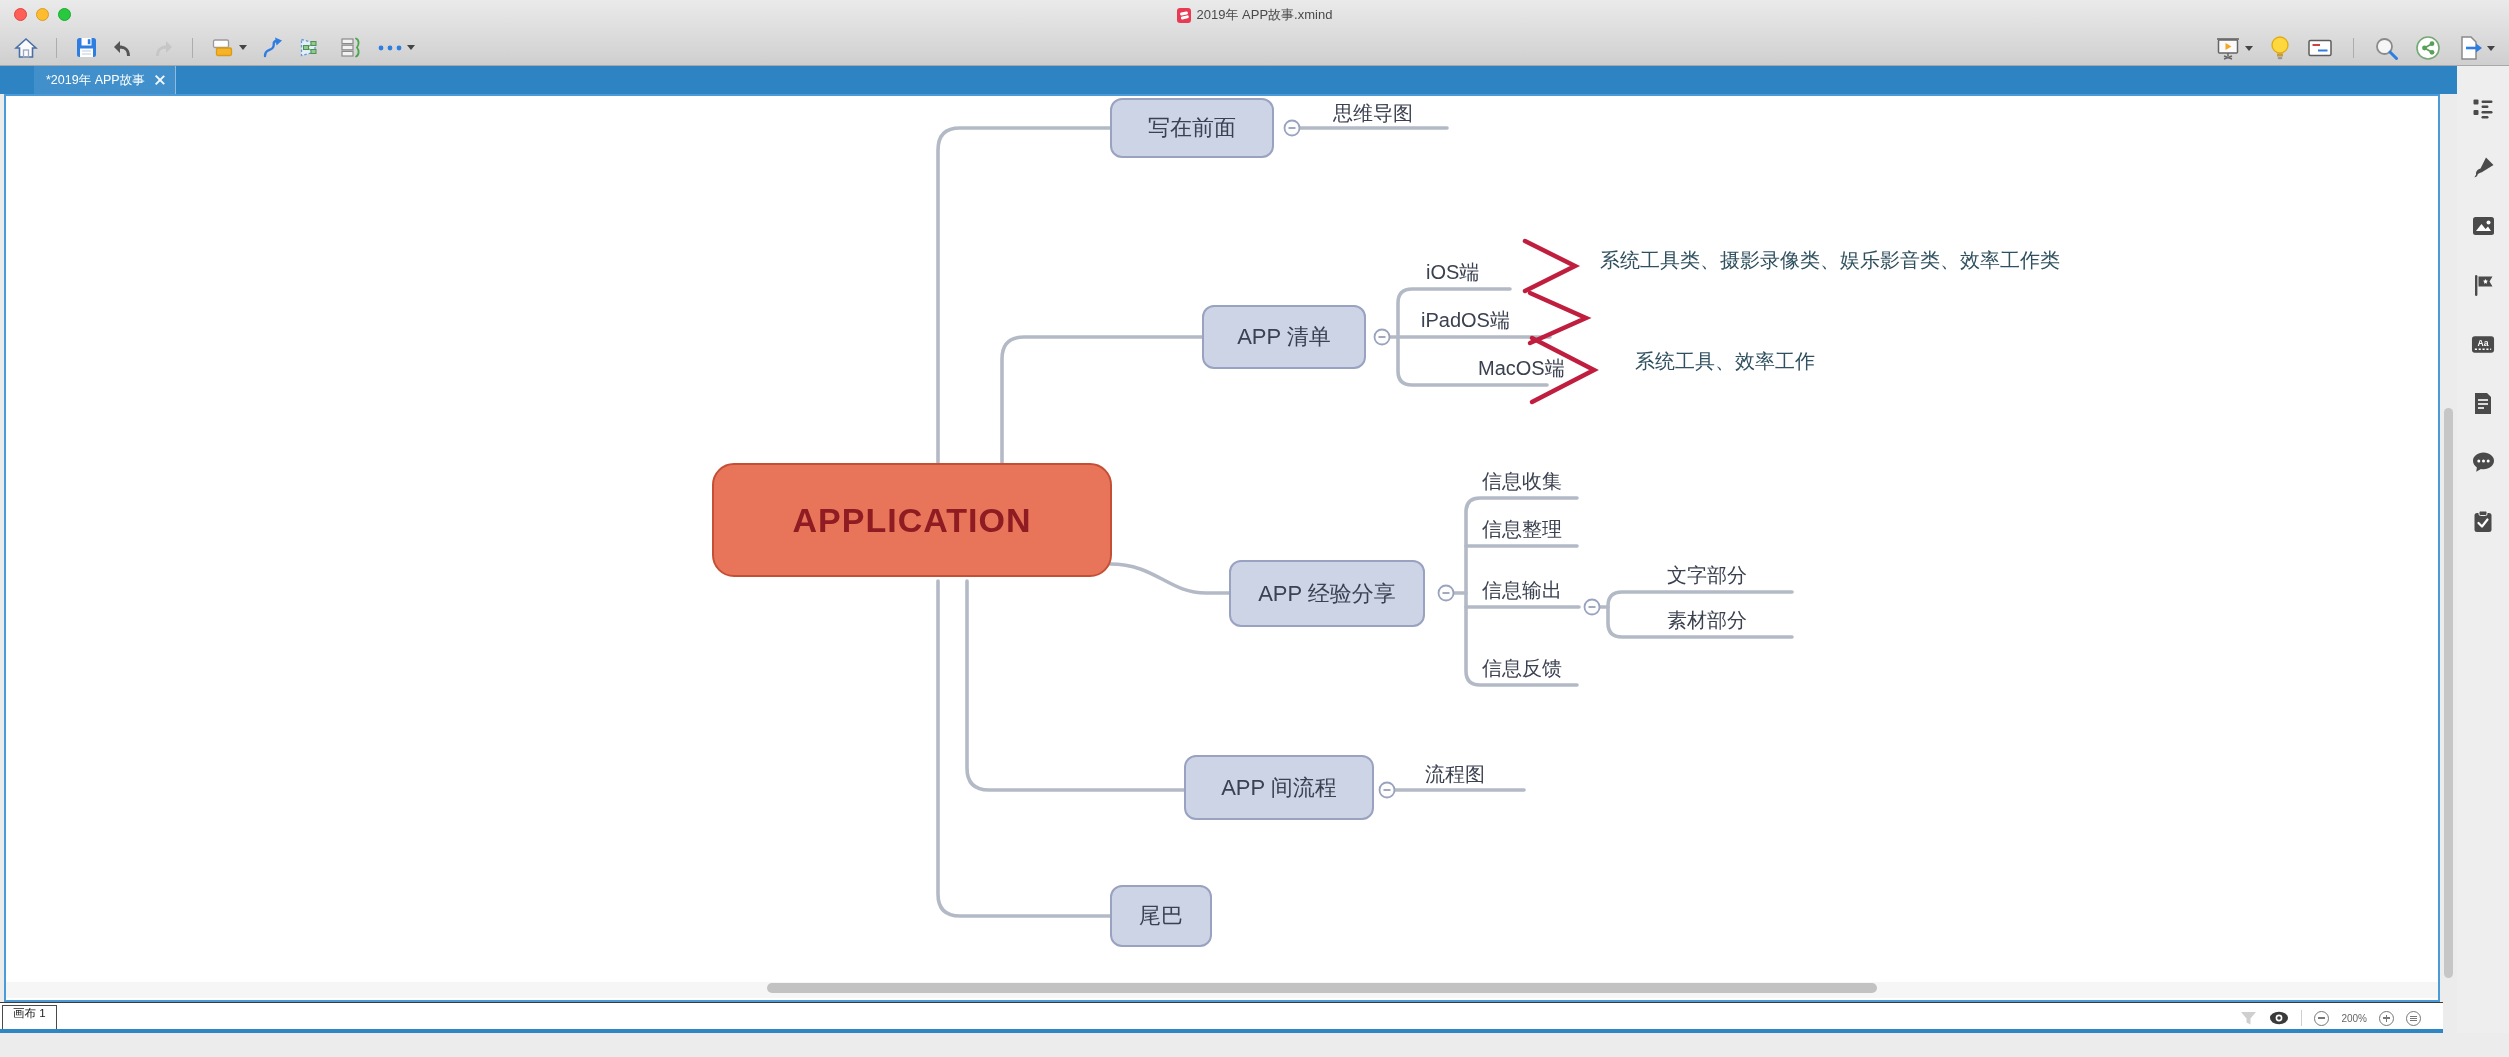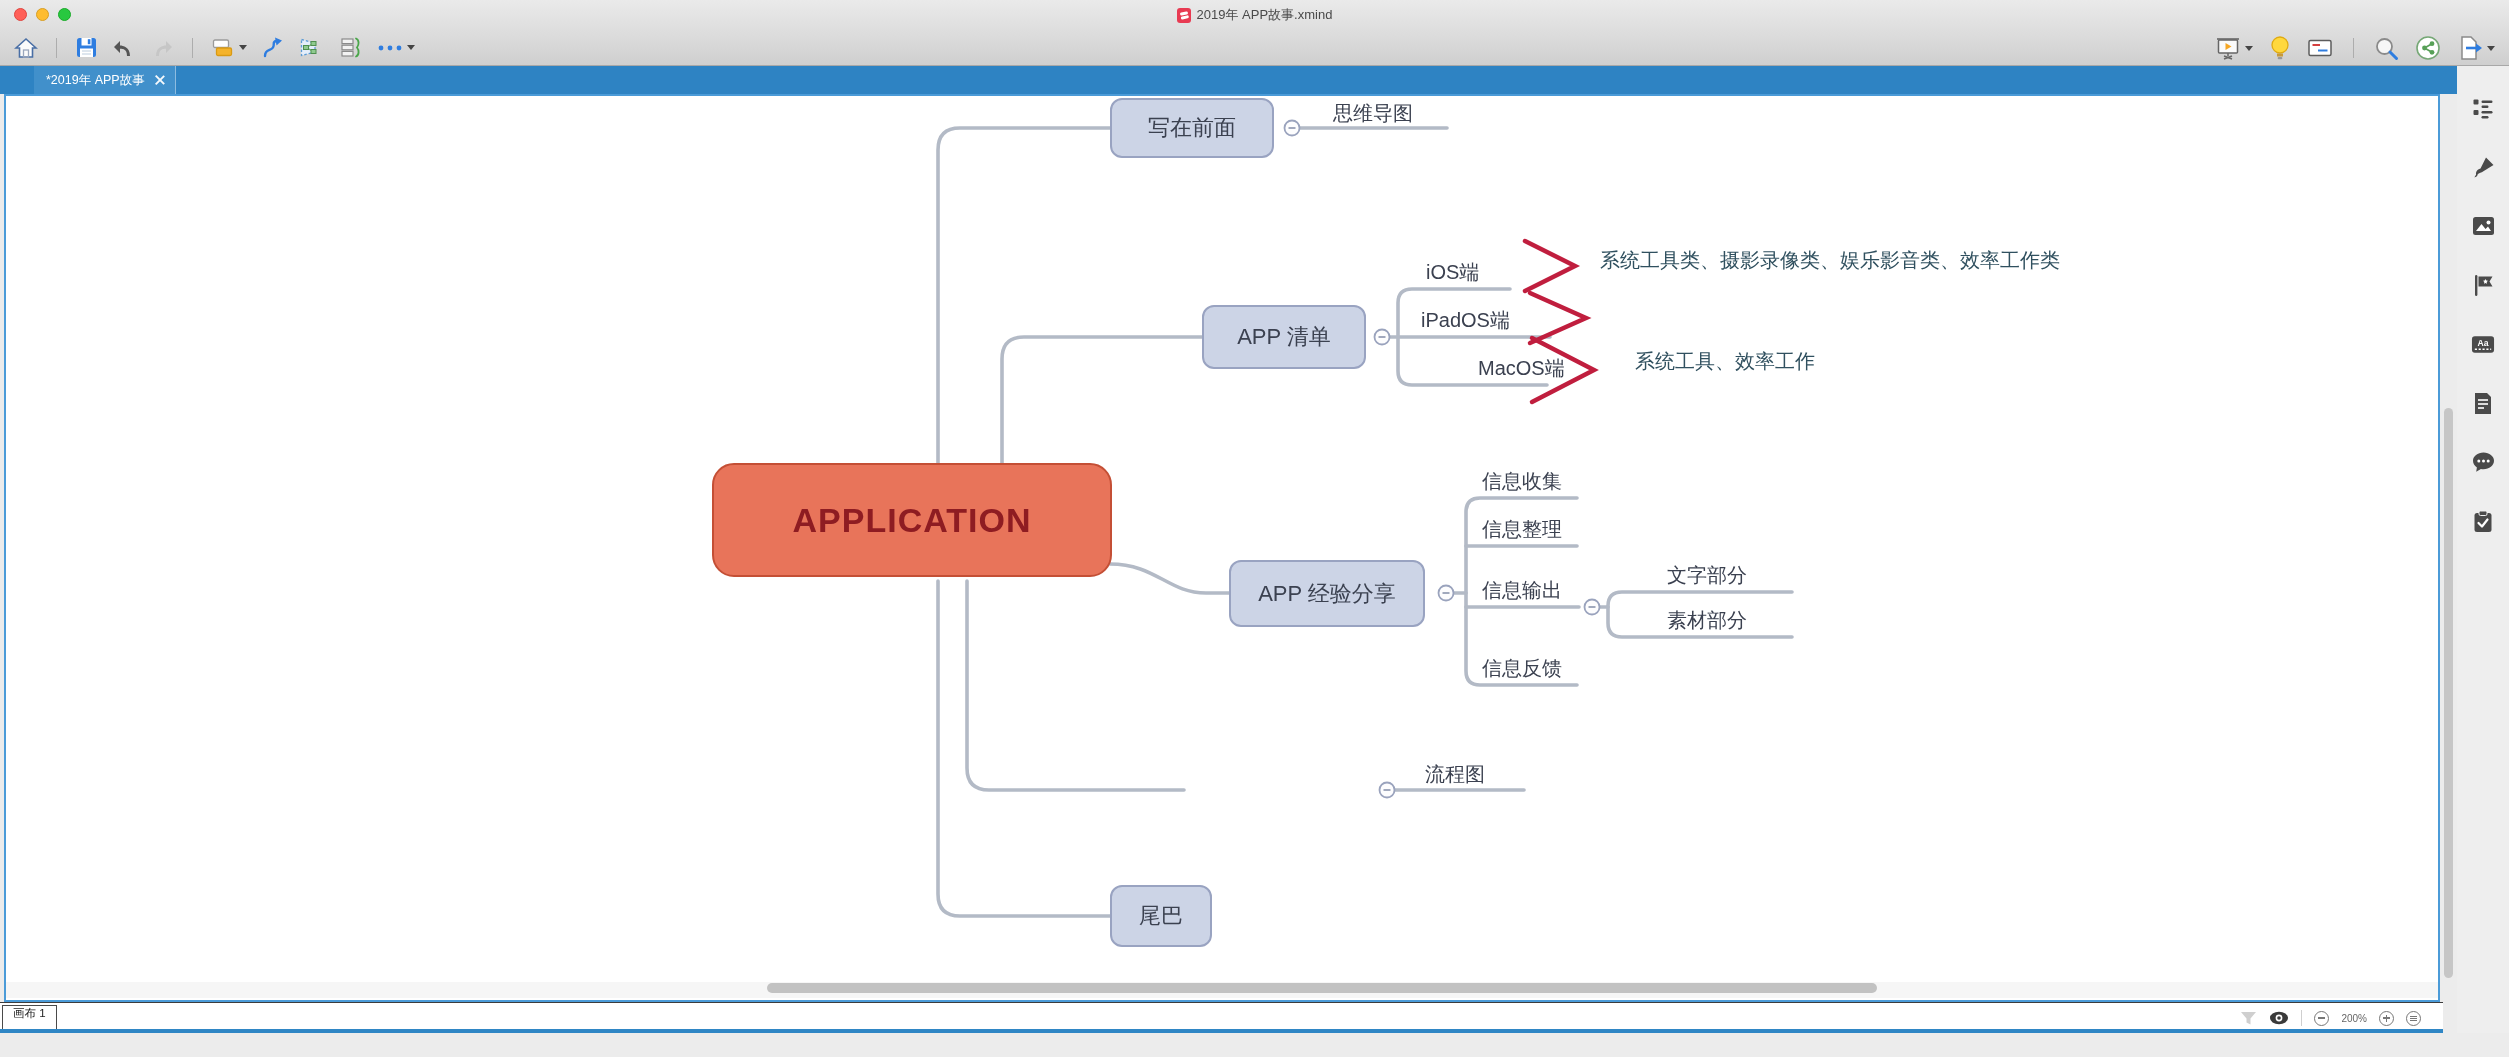--- a/index.html
+++ b/index.html
@@ -341,20 +341,21 @@
           <line x1="1377.5" y1="694" x2="1384.5" y2="694" stroke="#8a93ad" stroke-width="1.6"></line>
         </g>
       </g>
     </svg>
 
     <div class="central-box" style="left:706px; top:367px; width:400px; height:114px;">APPLICATION</div>
 
     <div class="topic-box" style="left:1104px; top:2px; width:164px; height:60px;">写在前面</div>
     <div class="topic-box" style="left:1196px; top:209px; width:164px; height:64px;">APP 清单</div>
     <div class="topic-box" style="left:1223px; top:464px; width:196px; height:67px;">APP 经验分享</div>
+    <div class="topic-box" style="left:1178px; top:659px; width:190px; height:65px;">APP 间流程</div>
     <div class="topic-box" style="left:1104px; top:789px; width:102px; height:62px;">尾巴</div>
 
     <div class="line-topic" style="left:1287px; top:4px; width:160px; text-align:center;">思维导图</div>
     <div class="line-topic" style="left:1420px; top:163px;">iOS端</div>
     <div class="line-topic" style="left:1415px; top:211px;">iPadOS端</div>
     <div class="line-topic" style="left:1472px; top:259px;">MacOS端</div>
 
     <div class="sum-text" style="left:1594px; top:151px;">系统工具类、摄影录像类、娱乐影音类、效率工作类</div>
     <div class="sum-text" style="left:1629px; top:252px;">系统工具、效率工作</div>
 

